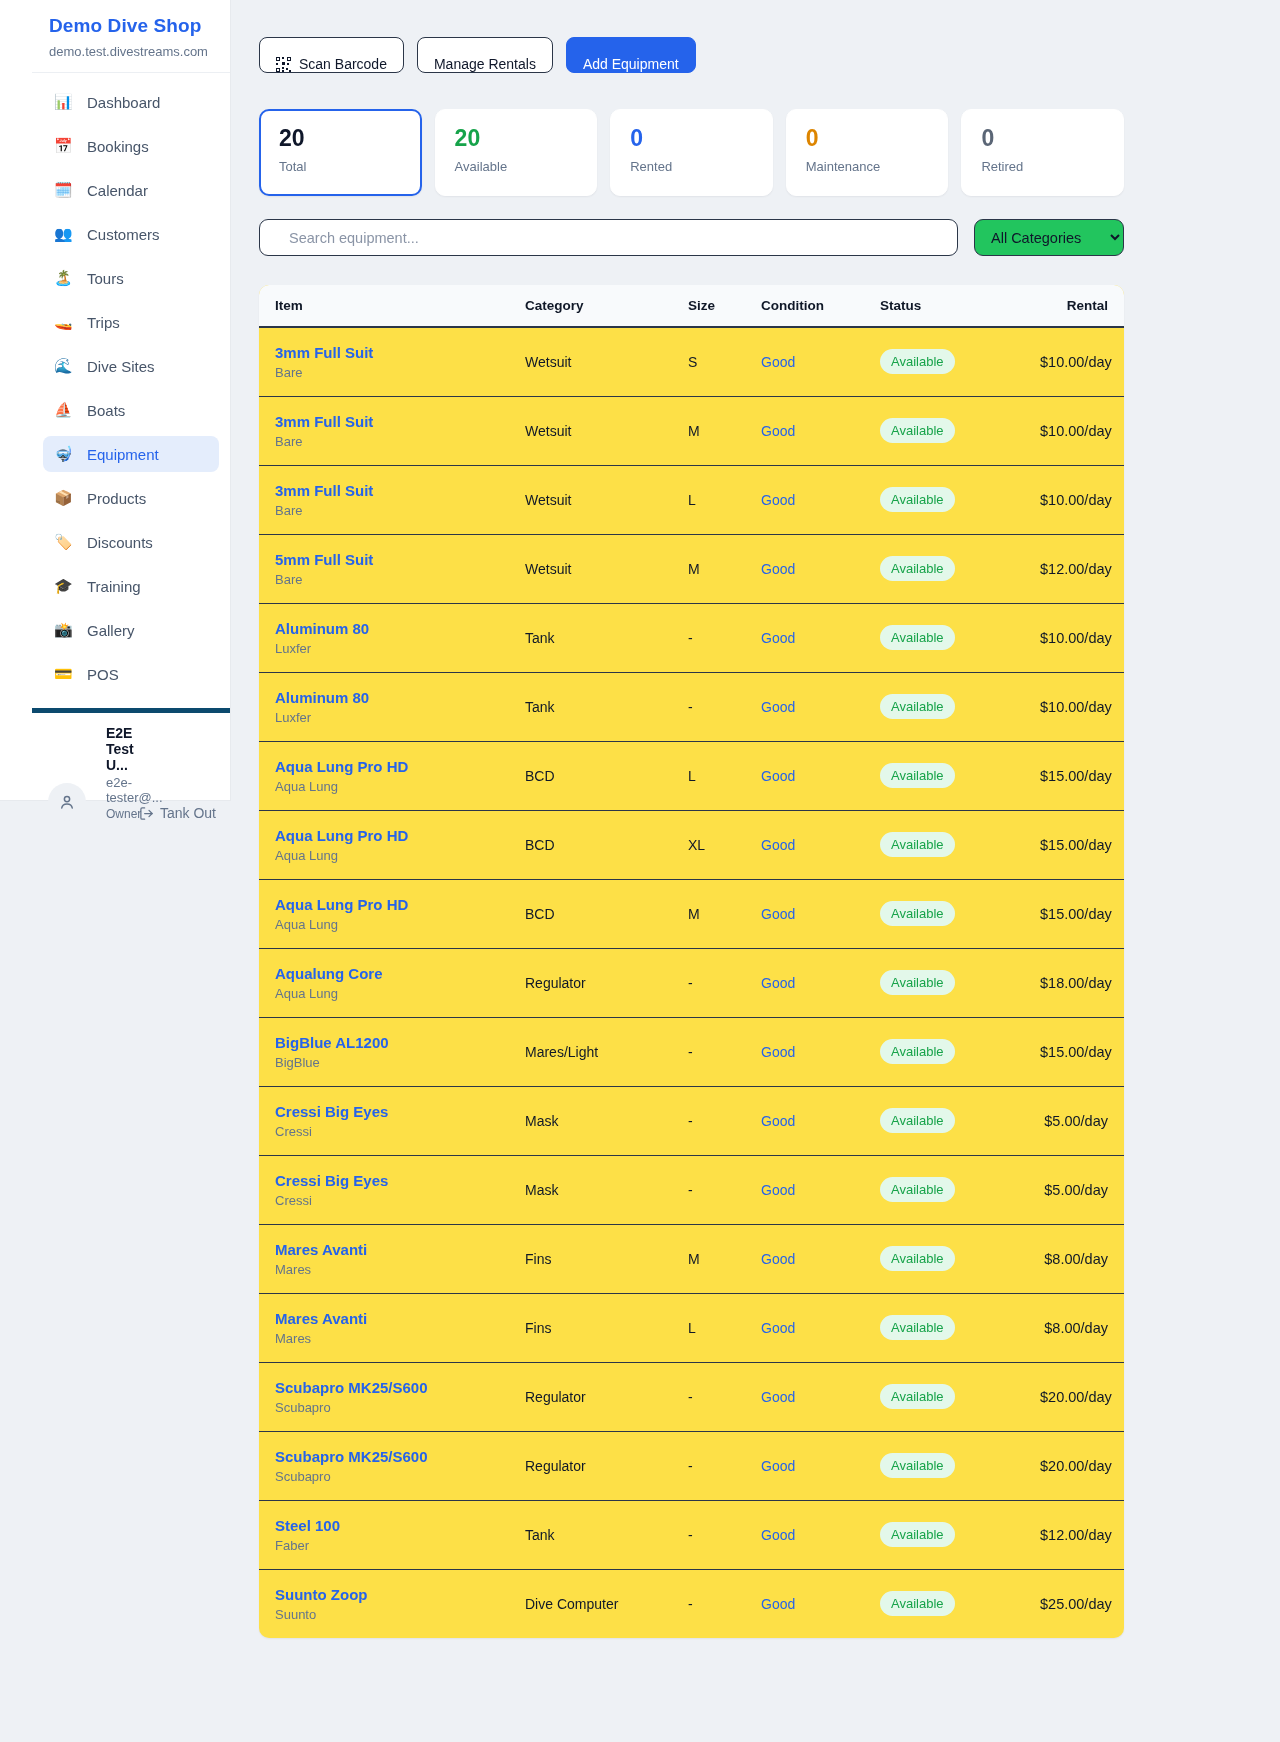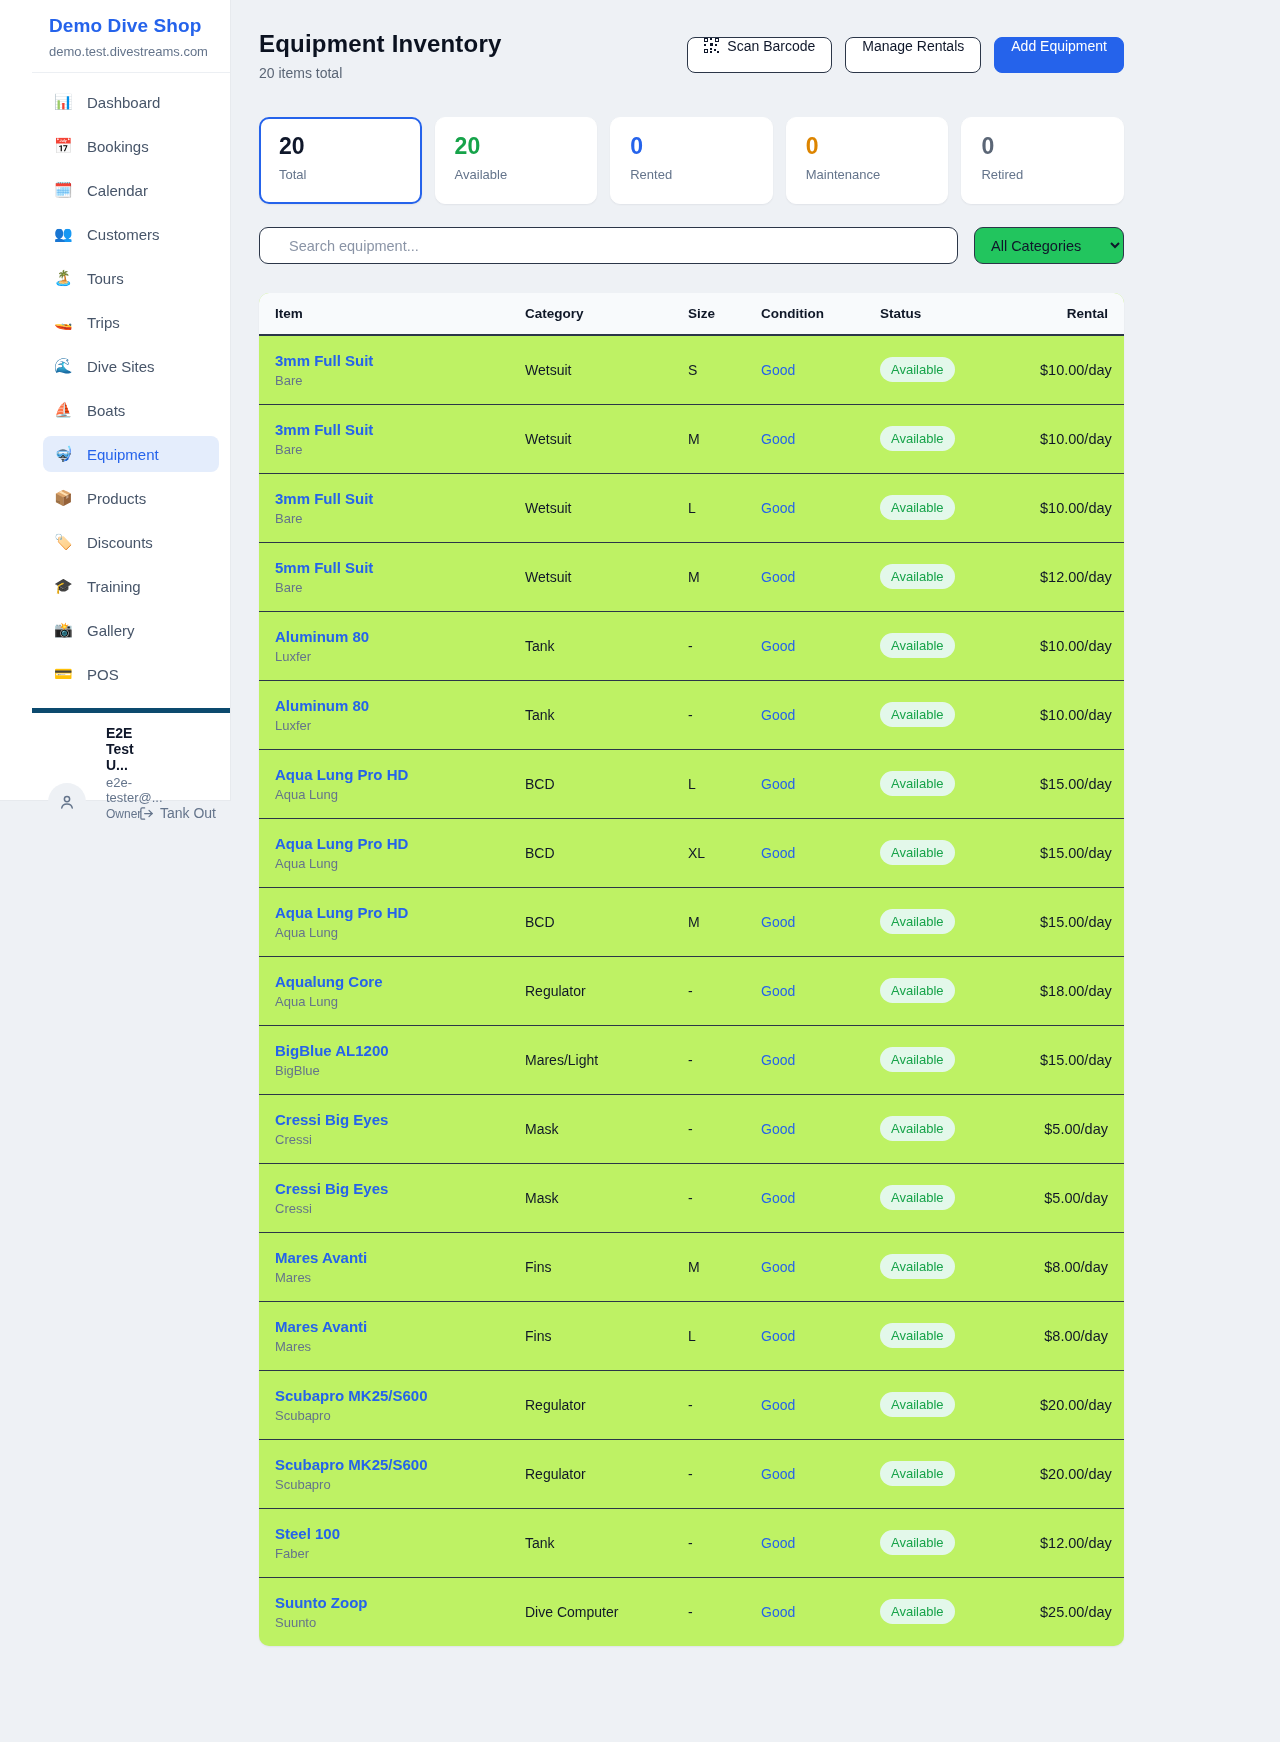--- a/index.html
+++ b/index.html
@@ -59,21 +59,21 @@
 
   
   .main { position:absolute; left:231px; top:0; width:1049px; }
   .content { width:865px; margin-left:28px; padding-top:30px; }
 
   .page-header { display:flex; justify-content:space-between; align-items:flex-start; }
   .page-title { font-size:24px; font-weight:700; color:#0b1220; letter-spacing:.2px; }
   .page-subtitle { font-size:14px; color:#5b6676; margin-top:7px; }
   .header-actions { display:flex; gap:13px; margin-top:7px; }
   .btn {
-    height:36px; display:inline-flex; align-items:flex-start; gap:8px;
+    height:36px; display:inline-flex; align-items:flex-end; gap:8px;
     padding:0 16px; border-radius:8px; font-size:14px; cursor:pointer;
     font-family:inherit; background:#fff; color:#0f172a;
     border:1px solid #2b3648;
   }
   .btn-primary { background:#2563eb; border:1px solid #2563eb; color:#fff; font-weight:500; }
 
   
   .stats { display:flex; gap:13px; margin-top:36px; }
   .stat-card {
     flex:1 1 0; height:87px; background:#fff; border-radius:10px;
@@ -97,21 +97,21 @@
   .category-select {
     width:150px; height:37px; flex:0 0 auto;
     border:1px solid #2b3648; border-radius:9px;
     background:#22c55e; font-size:14.5px; font-family:inherit;
     color:#0f172a; padding:0 8px 0 12px;
   }
 
   
   .table-card {
     margin-top:29px; margin-bottom:44px;
-    background:#bef264; border-radius:10px;
+    background:#fde047; border-radius:10px;
     box-shadow:0 1px 2px rgba(16,24,40,.06);
     overflow:hidden;
   }
   table { width:100%; border-collapse:collapse; table-layout:fixed; }
   col.c-item{width:250px;} col.c-cat{width:163px;} col.c-size{width:73px;}
   col.c-cond{width:119px;} col.c-status{width:160px;} col.c-rent{width:auto;}
   thead th {
     background:#f8fafc; text-align:left;
     font-size:13.5px; font-weight:700; color:#101828;
     padding:13px 16px; border-bottom:2px solid #2b3648;
@@ -220,24 +220,20 @@
       </svg>
       <span>Tank Out</span>
     </button>
   </div>
 </aside>
 
 <main class="main">
   <div class="content">
 
     <div class="page-header">
-      <div>
-        <div class="page-title">Equipment Inventory</div>
-        <div class="page-subtitle">20 items total</div>
-      </div>
       <div class="header-actions">
         <button class="btn">
           <svg width="15" height="15" viewBox="0 0 15 15" fill="currentColor">
             <rect x="0" y="0" width="4" height="4"></rect>
               <rect x="1" y="1" width="2" height="2" fill="#fff"></rect>
             <rect x="6" y="0" width="2" height="2"></rect>
             <rect x="11" y="0" width="4" height="4"></rect>
               <rect x="12" y="1" width="2" height="2" fill="#fff"></rect>
             <rect x="0" y="6" width="2" height="2"></rect>
               <rect x="6" y="5" width="3" height="3"></rect>

